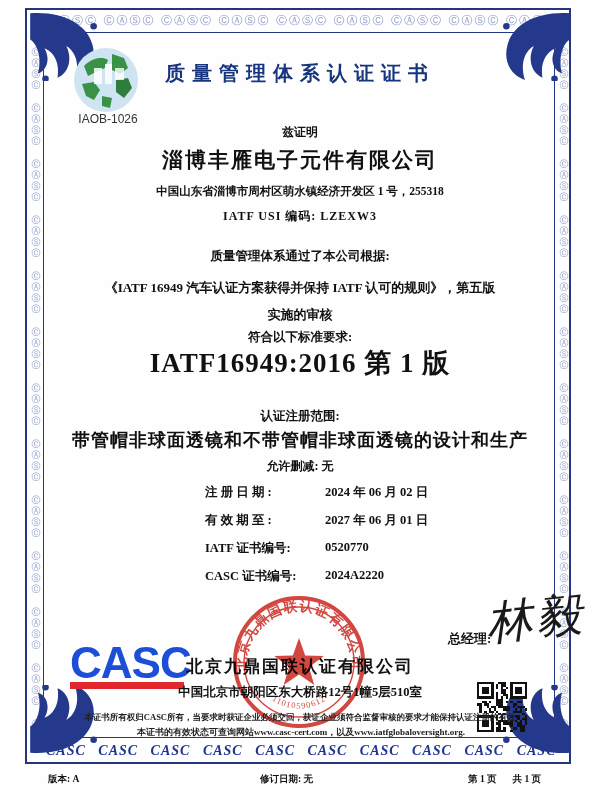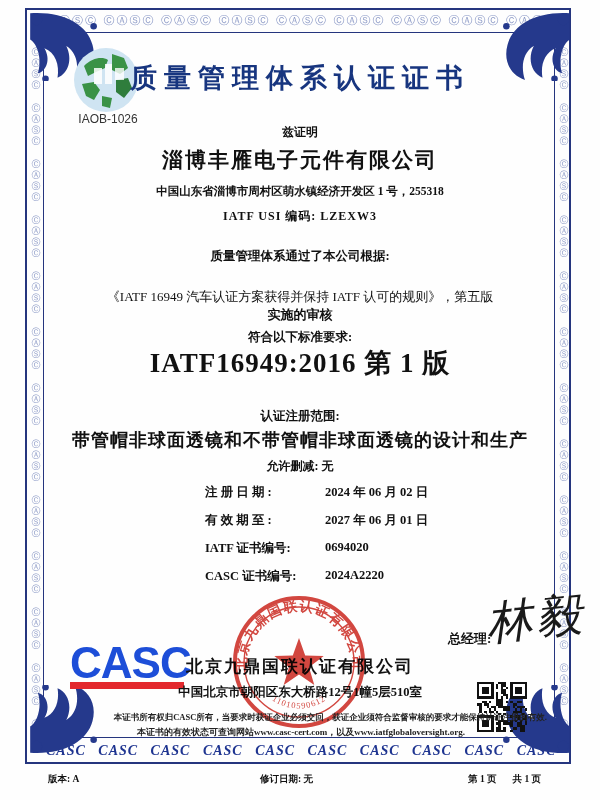--- a/index.html
+++ b/index.html
@@ -22,27 +22,27 @@
         font-family:"Liberation Serif",serif;font-weight:bold;font-style:italic;
         font-size:14px;line-height:22px;letter-spacing:1px;word-spacing:8px;text-align:center;}
   .corner{position:absolute;width:70px;height:70px;}
   .corner svg{width:100%;height:100%;}
   .c-tl{left:28px;top:11px;}
   .c-tr{left:502px;top:11px;transform:scaleX(-1);}
   .c-bl{left:28px;top:685px;transform:scaleY(-1);}
   .c-br{left:502px;top:685px;transform:scale(-1,-1);}
   
   .ctext{position:absolute;left:50px;width:500px;text-align:center;}
-  .title{top:60px;font-size:27px;font-weight:bold;color:#17357f;letter-spacing:7px;}
+  .title{top:60px;font-size:20px;font-weight:bold;color:#17357f;letter-spacing:7px;}
   .certify{top:124px;font-size:12px;font-weight:bold;}
   .company{top:146px;font-size:21px;font-weight:bold;letter-spacing:2px;}
   .addr{top:184px;font-size:11.5px;font-weight:bold;}
   .usi{top:208px;font-size:12px;font-weight:bold;letter-spacing:1px;}
   .basis1{top:248px;font-size:12.5px;font-weight:bold;}
-  .basis2{top:288px;font-size:13px;font-weight:normal;}
+  .basis2{top:279px;font-size:13px;font-weight:bold;}
   .basis3{top:306px;font-size:13px;font-weight:bold;}
   .stdintro{top:329px;font-size:12.5px;font-weight:bold;}
   .standard{top:345px;font-size:27px;font-weight:bold;letter-spacing:1px;}
   .scopelabel{top:408px;font-size:12.5px;font-weight:bold;}
   .scope{top:428px;font-size:18px;font-weight:bold;letter-spacing:1px;}
   .exclusion{top:458px;font-size:12px;font-weight:bold;}
   .globe{position:absolute;left:72px;top:46px;width:68px;height:68px;}
   .globe svg{width:100%;height:100%;}
   .iaob{position:absolute;left:58px;top:112px;width:100px;text-align:center;
         font-family:"Liberation Sans",sans-serif;font-size:12px;color:#333;}
@@ -59,21 +59,21 @@
   .issuer-name{position:absolute;left:150px;top:655px;width:300px;text-align:center;
         font-size:17px;font-weight:bold;letter-spacing:2px;}
   .issuer-addr{position:absolute;left:120px;top:684px;width:360px;text-align:center;
         font-size:12.5px;font-weight:bold;}
   .seal{position:absolute;left:229px;top:592px;width:140px;height:140px;
         mix-blend-mode:multiply;opacity:.92;}
   .sig-label{position:absolute;left:448px;top:618px;font-size:13px;font-weight:bold;margin-top:12px;}
   .sig-name{position:absolute;left:486px;top:588px;font-size:46px;font-style:italic;
         transform:rotate(-6deg);color:#1a1a1a;letter-spacing:4px;}
   .qr{position:absolute;left:477px;top:682px;width:50px;height:50px;}
-  .fine1{position:absolute;left:55px;top:712px;width:492px;text-align:right;
+  .fine1{position:absolute;left:55px;top:712px;width:492px;text-align:center;
         font-size:8.5px;font-weight:bold;color:#222;}
   .fine2{position:absolute;left:55px;top:726px;width:492px;text-align:center;
         font-size:9px;font-weight:bold;color:#222;}
   
   .footer{position:absolute;left:0;top:773px;width:600px;font-size:9.5px;font-weight:bold;}
   .footer .f-left{position:absolute;left:48px;}
   .footer .f-center{position:absolute;left:260px;}
   .footer .f-right{position:absolute;left:468px;}
   .footer .f-right span{margin-right:16px;}
 </style>
@@ -146,21 +146,21 @@
       <div class="field-row">
         <span class="field-label">注 册 日 期 :</span>
         <span class="field-value">2024 年 06 月 02 日</span>
       </div>
       <div class="field-row">
         <span class="field-label">有 效 期 至 :</span>
         <span class="field-value">2027 年 06 月 01 日</span>
       </div>
       <div class="field-row">
         <span class="field-label">IATF 证书编号:</span>
-        <span class="field-value">0694020</span>
+        <span class="field-value">0520770</span>
       </div>
       <div class="field-row">
         <span class="field-label">CASC 证书编号:</span>
         <span class="field-value">2024A2220</span>
       </div>
     </div>
 
   <div class="casc-logo">
     <div class="casc-word">CASC</div>
     <div class="casc-bar"></div>

